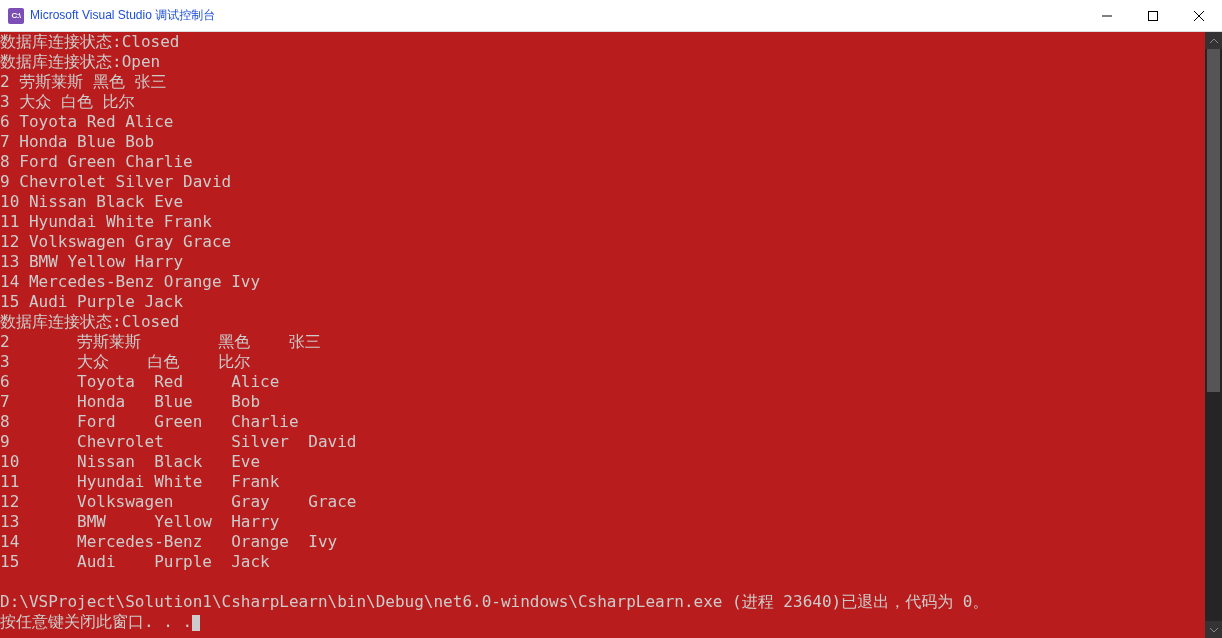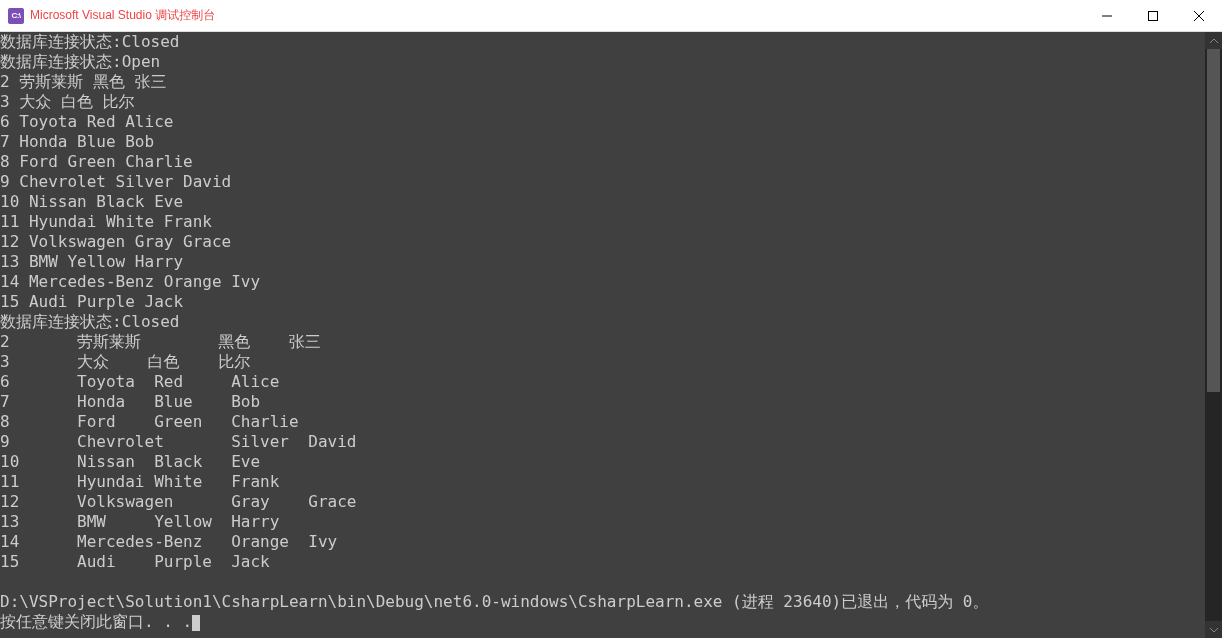--- a/index.html
+++ b/index.html
@@ -30,39 +30,39 @@
       display: inline-flex;
       align-items: center;
       justify-content: center;
       color: #fff;
       font-size: 8px;
       font-weight: bold;
       letter-spacing: -0.5px;
     }
     .titlebar-text {
       font-size: 12px;
-      color: #ef4444;
+      color: #1d4ed8;
       flex: 1;
     }
     .window-controls {
       display: flex;
       height: 100%;
     }
     .win-btn {
       width: 46px;
       height: 100%;
       display: flex;
       align-items: center;
       justify-content: center;
       cursor: pointer;
     }
     .win-btn svg { width: 10px; height: 10px; }
     .console-area {
       flex: 1;
-      background: #404040;
+      background: #b91c1c;
       color: #cccccc;
       font-family: "NSimSun", "SimSun", "Consolas", monospace;
       font-size: 16px;
       line-height: 20px;
       position: relative;
       display: flex;
     }
     .console-content {
       white-space: pre;
       padding: 0;

